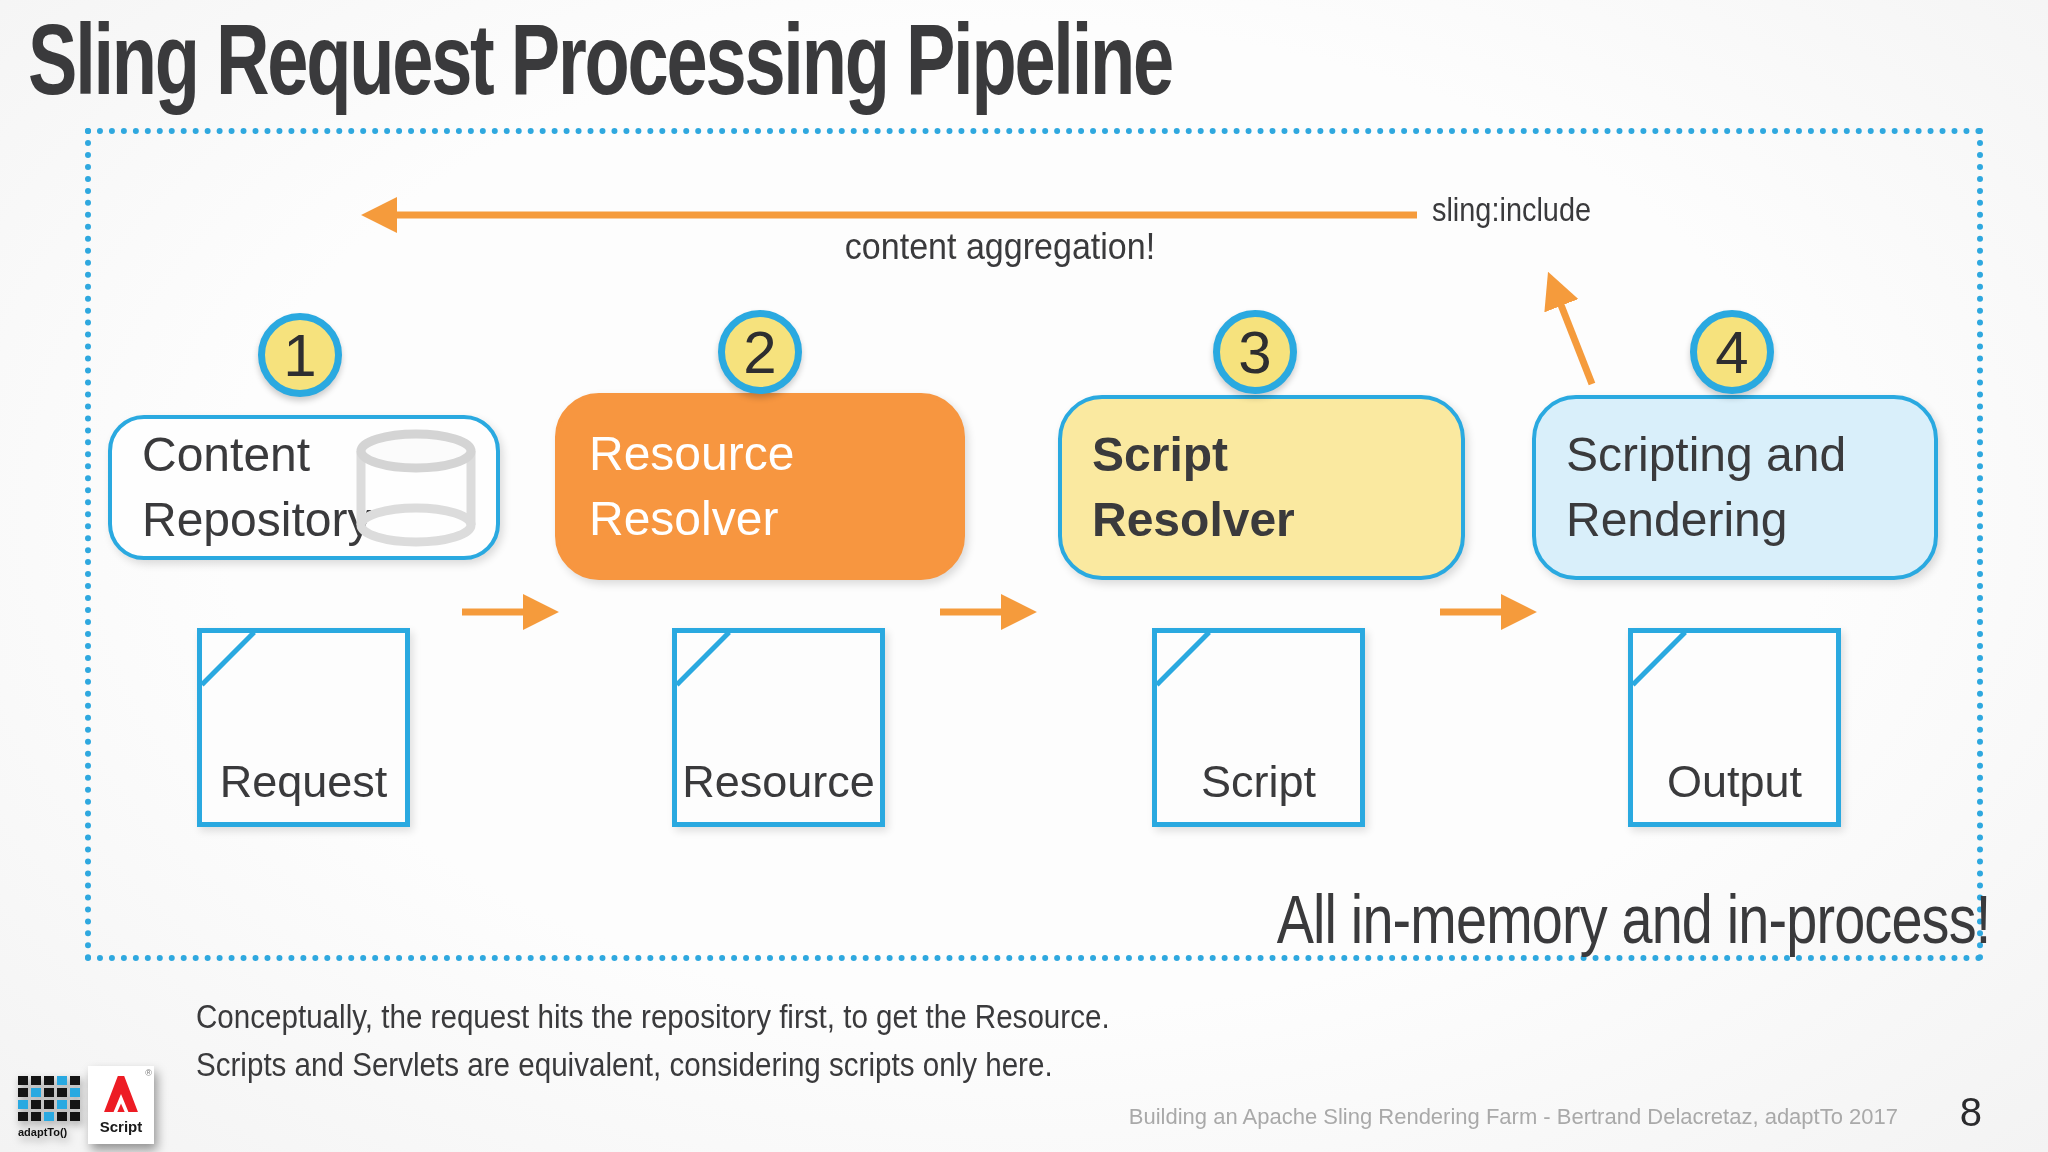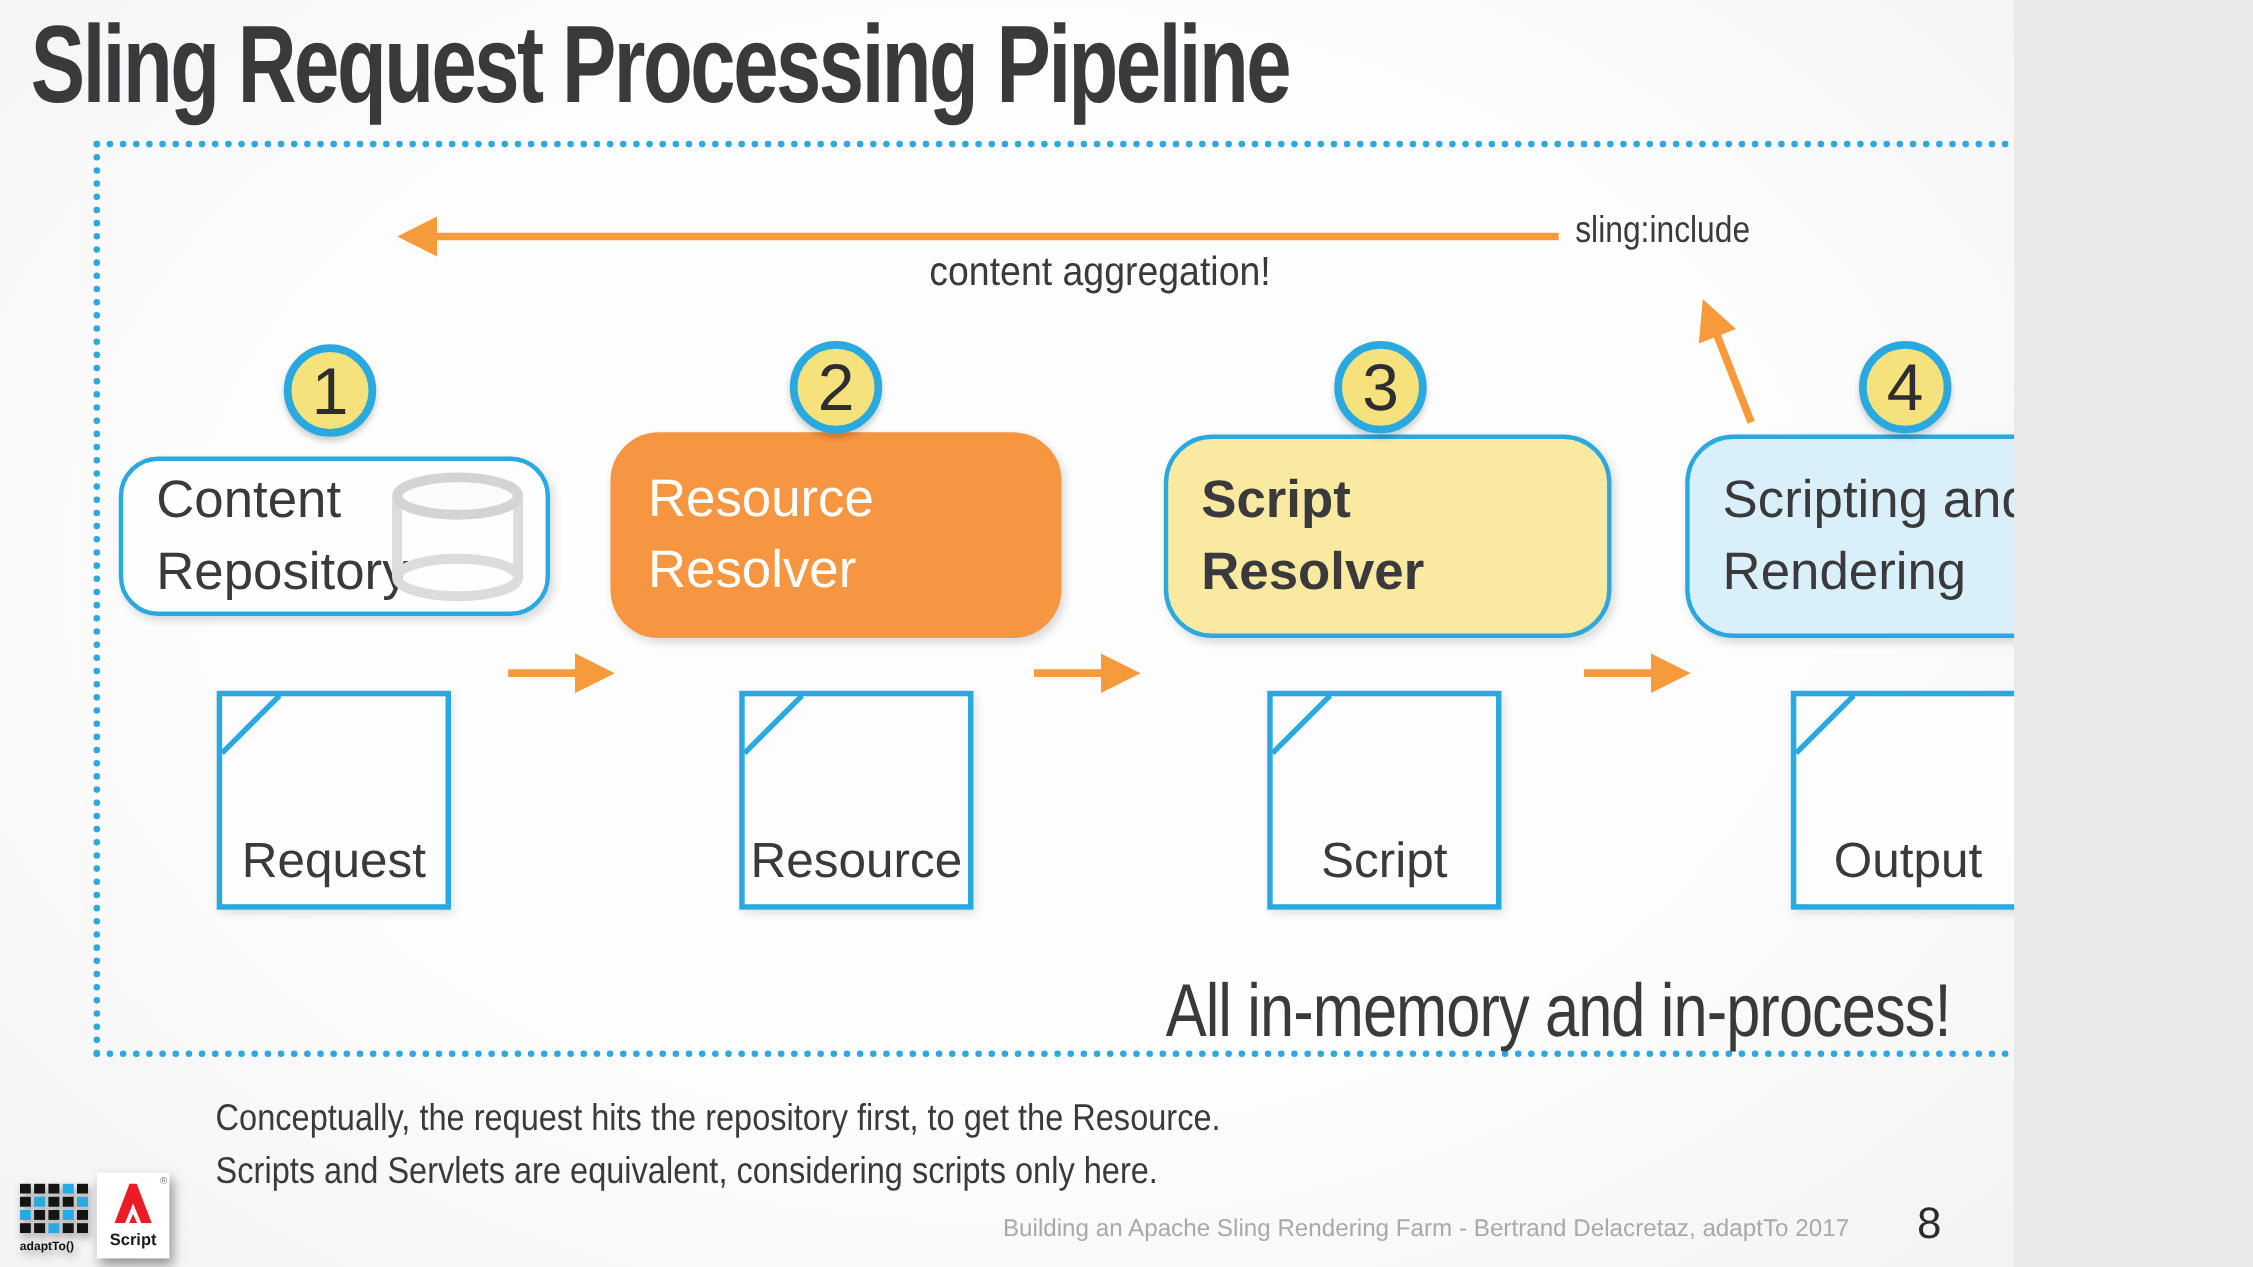--- a/index.html
+++ b/index.html
@@ -1,17 +1,17 @@
 <!DOCTYPE html>
 <html><head>
 <meta charset="utf-8">
 <style>
   html,body{margin:0;padding:0;background:#e9e9e9;}
   .canvas{
-    position:relative;width:1831px;height:1152px;overflow:hidden;
+    position:relative;width:2048px;height:1152px;overflow:hidden;
     background:radial-gradient(ellipse at 50% 45%, #fdfdfd 55%, #f3f3f3 100%);
     font-family:"Liberation Sans", sans-serif;color:#3a3a3c;
   }
   .title{
     position:absolute;left:28px;top:2px;font-size:100px;font-weight:700;
     letter-spacing:-3px;white-space:nowrap;color:#3a3a3c;
     transform:scaleX(.74);transform-origin:left top;
   }
   .boundary{
     position:absolute;left:85px;top:128px;width:1898px;height:833px;

